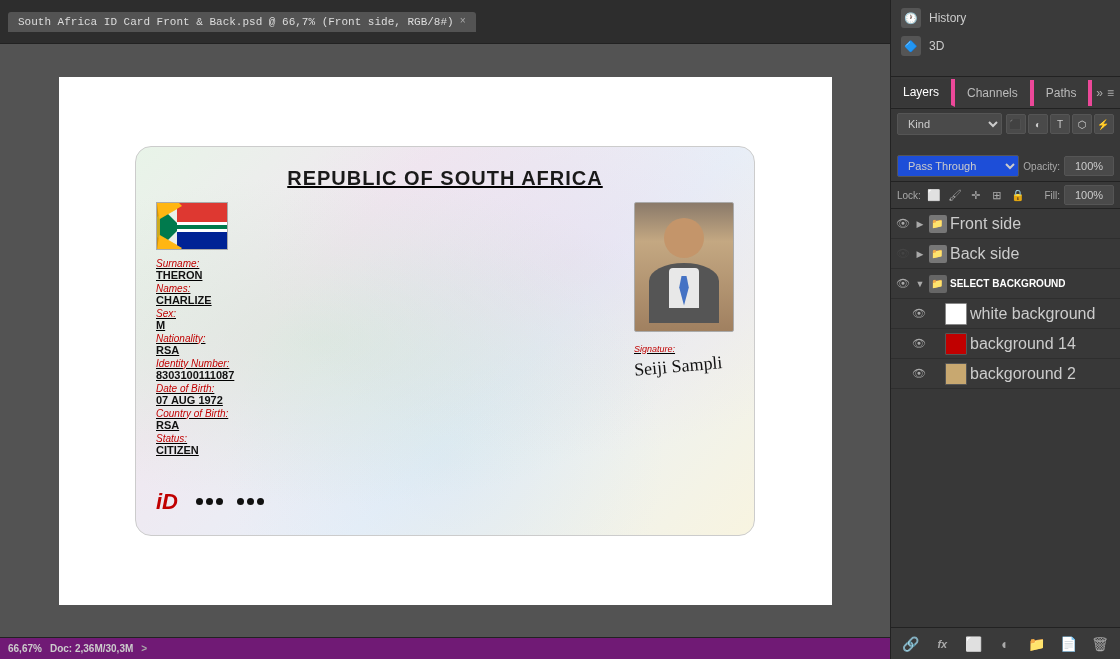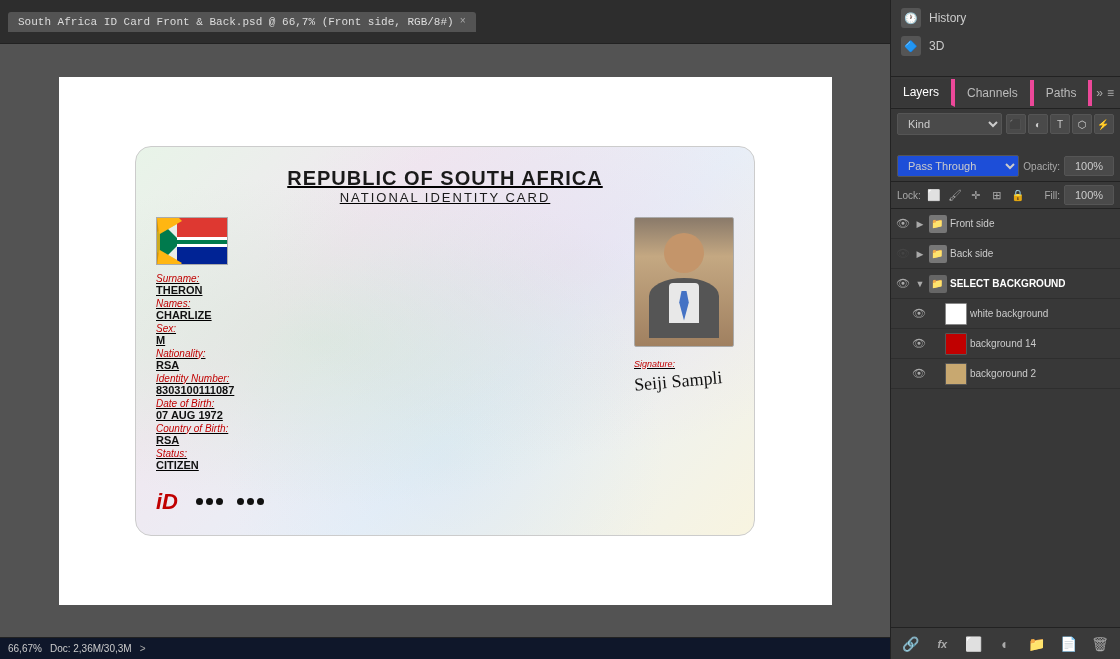--- a/index.html
+++ b/index.html
@@ -216,28 +216,29 @@
     .dot {
       width: 7px;
       height: 7px;
       background: #111;
       border-radius: 50%;
     }
 
     
     .status-bar {
       height: 22px;
-      background: #0f172a;
+      background: #701a75;
       display: flex;
       align-items: center;
       padding: 0 8px;
       gap: 8px;
       font-size: 10px;
       color: #ccc;
       border-top: 1px solid #222;
+      font-weight: bold;
     }
     .status-arrow {
       color: #aaa;
       font-size: 10px;
       cursor: pointer;
     }
 
     
     .right-panel {
       width: 230px;
@@ -480,21 +481,21 @@
     }
     .layer-thumb {
       width: 22px;
       height: 22px;
       border: 1px solid #555;
       border-radius: 1px;
       flex-shrink: 0;
       overflow: hidden;
     }
     .layer-name {
-      font-size: 10px;
+      font-size: 16px;
       color: #ccc;
       flex: 1;
       white-space: nowrap;
       overflow: hidden;
       text-overflow: ellipsis;
     }
     .layer-name.group-name {
       color: #fff;
       font-weight: bold;
       font-size: 10px;
@@ -559,21 +560,20 @@
 
   <div class="canvas-area">
     <div class="canvas-white">
 
       <div class="id-card">
         <div class="card-bg-pattern"></div>
         <div class="id-card-inner">
 
           <div class="card-header">
             <div class="card-title">REPUBLIC OF SOUTH AFRICA</div>
-            <div class="card-subtitle">NATIONAL IDENTITY CARD</div>
           </div>
 
           <div class="card-main-content">
 
             <div class="fields-col">
 
               <div class="sa-flag">
                 <svg class="flag-svg" viewBox="0 0 72 48" xmlns="http://www.w3.org/2000/svg">
 
                   <polygon points="0,0 0,48 24,24" fill="#007A4D"></polygon>

